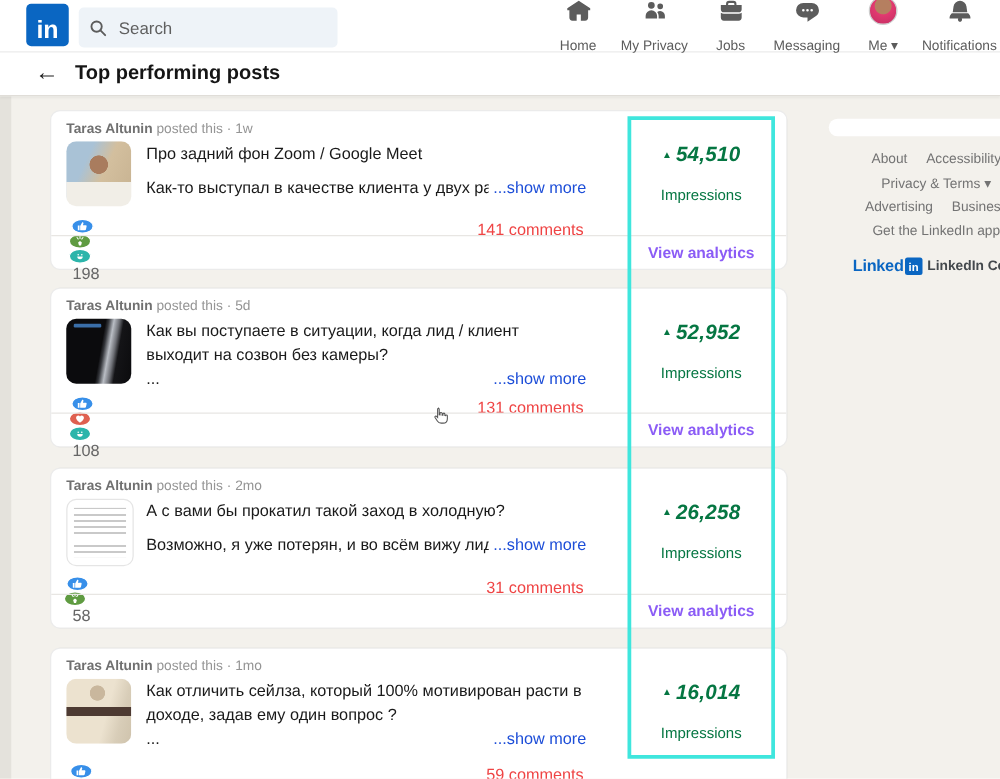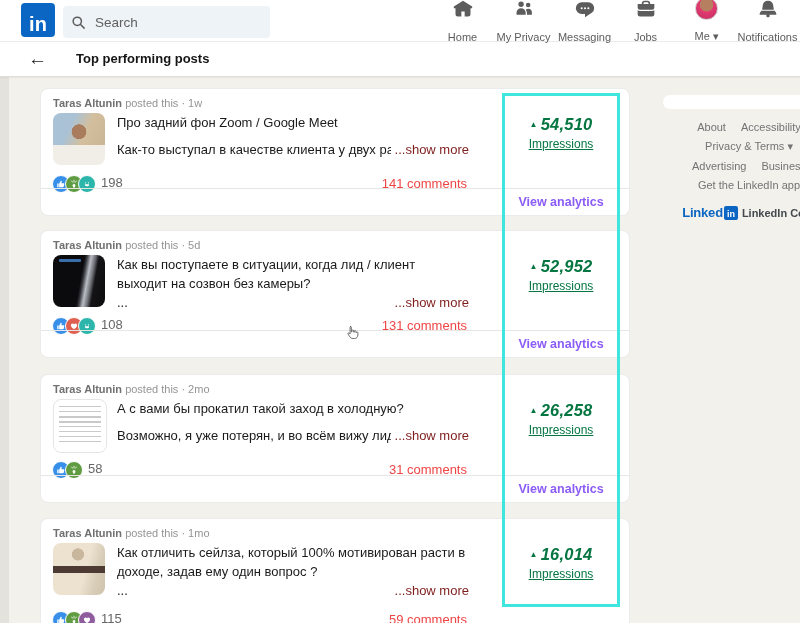--- a/index.html
+++ b/index.html
@@ -20,21 +20,21 @@
   .navitems{position:absolute;right:2px;top:0;height:41px;display:flex;}
   .navitem{width:61px;display:flex;flex-direction:column;align-items:center;justify-content:center;cursor:pointer;color:#5c5c5c;}
   .navitem .ni-icon{height:20px;display:flex;align-items:center;}
   .navitem .ni-label{font-size:11px;margin-top:12px;white-space:nowrap;color:#5c5c5c;}
   .avatar{width:21px;height:21px;border-radius:50%;
      background:radial-gradient(circle at 50% 32%, #b57f60 0 36%, #e23a70 40%, #c22d62 100%);
      border:0.5px solid #ccc;}
   
   .page-header{position:absolute;left:0;top:41px;width:800px;height:35px;background:#fff;border-bottom:1px solid #e0ddd8;box-shadow:0 1px 2px rgba(0,0,0,.05);display:flex;align-items:center;z-index:9;}
   .back{font-size:19px;color:#1a1a1a;margin-left:28px;line-height:1;cursor:pointer;}
-  .page-header h1{font-size:13px;font-weight:700;color:#151515;margin:0 0 0 29px;}
+  .page-header h1{font-size:16px;font-weight:700;color:#151515;margin:0 0 0 13px;}
   
   .main-bg{position:absolute;left:0;top:76px;width:800px;height:547px;background:#f3f1ec;}
   .left-strip{position:absolute;left:0;top:76px;width:9px;height:547px;background:#e4e2dc;}
   
   .card{position:absolute;left:40px;width:590px;background:#fff;border-radius:8px;border:1px solid rgba(0,0,0,.08);box-sizing:border-box;}
   .author-line{position:absolute;left:12px;top:8px;font-size:11px;color:#949494;white-space:nowrap;}
   .author-line .author{font-weight:700;color:#707070;}
   .thumb{position:absolute;left:12px;top:24px;width:52px;height:52px;border-radius:8px;overflow:hidden;cursor:pointer;}
   .t-portrait{background:
       radial-gradient(circle at 50% 36%, #a97c5e 0 17%, rgba(0,0,0,0) 18%),
@@ -51,36 +51,36 @@
   .t-room{background:
       radial-gradient(circle at 48% 22%, #c9b79d 0 12%, rgba(0,0,0,0) 13%),
       linear-gradient(rgba(0,0,0,0) 0 44%, #4d3a32 44% 58%, rgba(0,0,0,0) 58%),
       linear-gradient(105deg,#ece2cf 0 60%, #d8cdb8 80%, #cfc3ac 100%);}
   .content{position:absolute;left:76px;top:24px;right:160px;}
   .ptext{margin:0;font-size:13px;line-height:19px;color:#1a1a1a;}
   .trunc-row{display:flex;align-items:baseline;margin-top:10px;}
   .trunc-row.tight{margin-top:2px;}
   .trunc{flex:1;white-space:nowrap;overflow:hidden;font-size:13px;color:#1a1a1a;}
   .dots{flex:1;font-size:13px;color:#1a1a1a;}
-  .more{font-size:13px;color:#7f1d1d;white-space:nowrap;margin-left:4px;cursor:pointer;}
-  .rx-row{position:absolute;left:12px;top:86px;display:flex;align-items:flex-start;height:16px;}
+  .more{font-size:13px;color:#1d4ed8;white-space:nowrap;margin-left:4px;cursor:pointer;}
+  .rx-row{position:absolute;left:12px;top:86px;display:flex;align-items:center;height:16px;flex-direction:column;}
   .rx{width:16px;height:16px;border-radius:50%;border:1.5px solid #fff;box-sizing:content-box;display:flex;align-items:center;justify-content:center;margin-left:-5px;}
   .rx:first-child{margin-left:-1px;}
   .rx svg{width:10px;height:10px;}
   .rx.like{background:#378fe9;}
   .rx.celebrate{background:#5f9b41;}
   .rx.funny{background:#2cb5ab;}
   .rx.love{background:#df6050;}
   .rx.support{background:#8f5c9e;}
   .rx-count{font-size:13px;color:#666;margin-left:5px;}
   .comments{position:absolute;right:162px;top:87px;font-size:13px;color:#ef4444;cursor:pointer;white-space:nowrap;}
   .imp{position:absolute;left:460px;width:120px;top:26px;text-align:center;color:#057642;}
   .imp-num{font-size:16.5px;font-weight:700;letter-spacing:.2px;font-style:italic;}
   .imp-num .tri{font-size:8px;vertical-align:3px;margin-right:3px;}
-  .imp-label{font-size:12px;margin-top:3px;color:#057642;text-decoration:underline;}
+  .imp-label{font-size:12px;margin-top:15px;color:#057642;}
   .va-bar{position:absolute;left:0;right:0;bottom:26px;border-top:1px solid #e8e6e3;}
   .va-text{position:absolute;left:460px;width:120px;bottom:6px;text-align:center;font-size:12.5px;font-weight:700;color:#8b5cf6;cursor:pointer;}
   
   .cyan-box{position:absolute;left:502px;top:93px;width:118px;height:514px;border:3px solid #3fe6dd;box-sizing:border-box;z-index:40;pointer-events:none;}
   
   .rail-pill{position:absolute;left:663px;top:95px;width:150px;height:14px;background:#fff;border-radius:7px;}
   .footer{position:absolute;left:660px;top:121px;width:178px;text-align:center;font-size:11px;color:#737373;}
   .f-row{display:flex;justify-content:center;gap:15px;margin-bottom:7px;white-space:nowrap;}
   .f-link{cursor:pointer;white-space:nowrap;}
   .brand-row{display:flex;align-items:center;justify-content:center;margin-top:14px;white-space:nowrap;}
@@ -117,32 +117,32 @@
       <span class="ni-icon">
           <svg width="20" height="20" viewBox="0 0 24 24" fill="#5c5c5c">
             <path d="M8.5 9.5A3.25 3.25 0 1 1 11.75 6.25 3.25 3.25 0 0 1 8.5 9.5zm8.5.5a2.75 2.75 0 1 1 2.75-2.75A2.75 2.75 0 0 1 17 10zM8.5 11A5.5 5.5 0 0 0 3 16.5V19h11v-2.5A5.5 5.5 0 0 0 8.5 11zm8.5.75a4.6 4.6 0 0 0-2.88 1 6.97 6.97 0 0 1 1.38 3.75V19H21.5v-2.65a4.6 4.6 0 0 0-4.5-4.6z"></path>
           </svg>
         </span>
       <span class="ni-label">My Privacy</span>
     </div>
     <div class="navitem">
       <span class="ni-icon">
           <svg width="20" height="20" viewBox="0 0 24 24" fill="#5c5c5c">
+            <path d="M17 6V5a3 3 0 0 0-3-3h-4a3 3 0 0 0-3 3v1H2v4a3 3 0 0 0 3 3h14a3 3 0 0 0 3-3V6zM9 5a1 1 0 0 1 1-1h4a1 1 0 0 1 1 1v1H9zm13 8.5V18a3 3 0 0 1-3 3H5a3 3 0 0 1-3-3v-4.5a4.97 4.97 0 0 0 3 1h14a4.97 4.97 0 0 0 3-1z"></path>
+          </svg>
+        </span>
+      <span class="ni-label">Jobs</span>
+    </div>
+    <div class="navitem">
+      <span class="ni-icon">
+          <svg width="20" height="20" viewBox="0 0 24 24" fill="#5c5c5c">
             <path d="M16 4H8a7 7 0 0 0 0 14h4v4l8.16-5.39A6.78 6.78 0 0 0 23 11a7 7 0 0 0-7-7zM8 12.25A1.25 1.25 0 1 1 9.25 11 1.25 1.25 0 0 1 8 12.25zm4 0A1.25 1.25 0 1 1 13.25 11 1.25 1.25 0 0 1 12 12.25zm4 0A1.25 1.25 0 1 1 17.25 11 1.25 1.25 0 0 1 16 12.25z"></path>
           </svg>
         </span>
       <span class="ni-label">Messaging</span>
-    </div>
-    <div class="navitem">
-      <span class="ni-icon">
-          <svg width="20" height="20" viewBox="0 0 24 24" fill="#5c5c5c">
-            <path d="M17 6V5a3 3 0 0 0-3-3h-4a3 3 0 0 0-3 3v1H2v4a3 3 0 0 0 3 3h14a3 3 0 0 0 3-3V6zM9 5a1 1 0 0 1 1-1h4a1 1 0 0 1 1 1v1H9zm13 8.5V18a3 3 0 0 1-3 3H5a3 3 0 0 1-3-3v-4.5a4.97 4.97 0 0 0 3 1h14a4.97 4.97 0 0 0 3-1z"></path>
-          </svg>
-        </span>
-      <span class="ni-label">Jobs</span>
     </div>
     <div class="navitem">
       <span class="ni-icon">
           <span class="avatar"></span>
         </span>
       <span class="ni-label">Me ▾</span>
     </div>
     <div class="navitem">
       <span class="ni-icon">
           <svg width="20" height="20" viewBox="0 0 24 24" fill="#5c5c5c">

